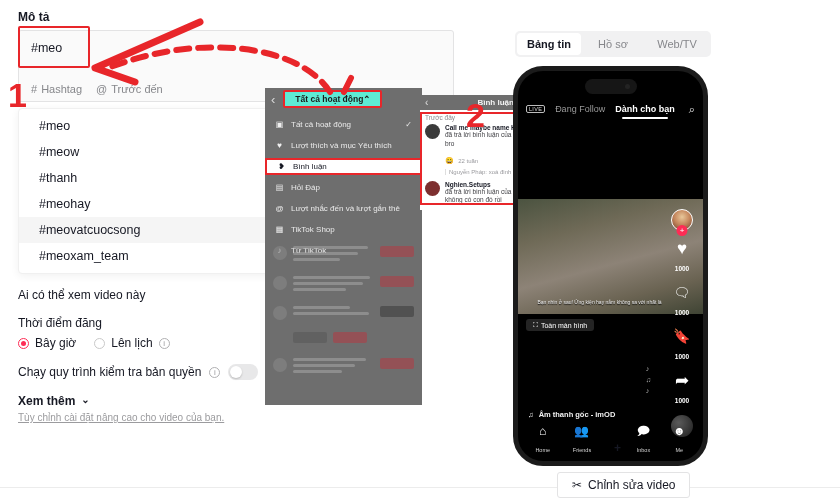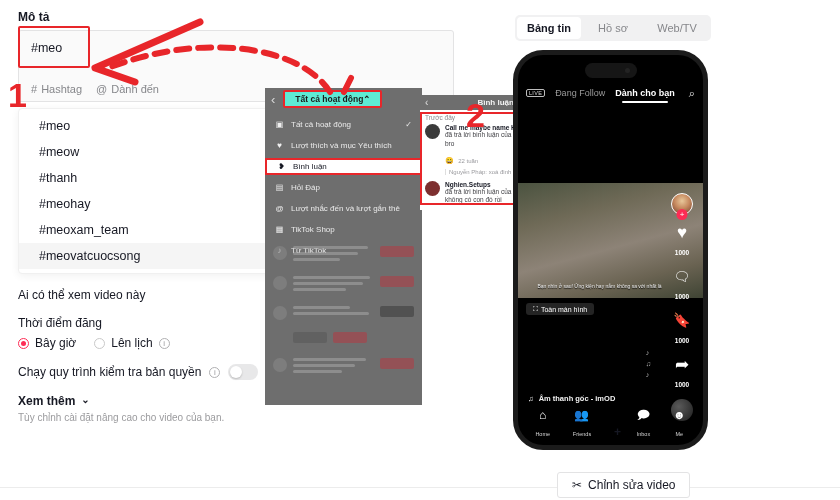--- a/index.html
+++ b/index.html
@@ -64,21 +64,21 @@
   .info-i {
     width:11px;height:11px;border-radius:50%;border:1px solid #b0b0b2;
     font-size:8px;line-height:9px;text-align:center;color:#9b9b9e;display:inline-block;
   }
 
   .copy-row { display:flex; align-items:center; gap:8px; margin-top:14px; font-size:12px; color:#161823;}
   .toggle { width:30px;height:16px;border-radius:8px;background:#e8e8e9;position:relative;}
   .toggle::after{content:"";position:absolute;left:2px;top:2px;width:12px;height:12px;border-radius:50%;background:#fff;box-shadow:0 1px 2px rgba(0,0,0,.2);}
 
   .more-row { margin-top:14px; display:flex; gap:6px; font-size:12px; font-weight:600; color:#161823;}
-  .sub-note { font-size:10px; color:#9b9b9e; margin-top:4px; }
+  .sub-note { font-size:10px; color:#9b9b9e; margin-top:4px;text-decoration:underline; }
   .chev-d { font-size:10px; }
 
   .bottom-rule { position:absolute; left:0; right:0; top:487px; height:1px; background:#ececec; }
 
   
   .dark-panel {
     position:absolute; left:265px; top:88px; width:157px; height:317px;
     background:#6e6e6e;
     overflow:hidden;
   }
@@ -125,21 +125,21 @@
   .cmt-main { flex:1; min-width:0; }
   .cmt-name { font-size:6.5px; font-weight:700; color:#161823; }
   .cmt-txt { font-size:6.5px; color:#3c3c40; line-height:1.35; }
   .cmt-time { font-size:6px; color:#9a9a9e; }
   .cmt-reply { font-size:6px; color:#9a9a9e; border-left:1px solid #dedede; padding-left:3px; margin-top:2px;}
   .cmt-thumb { width:18px;height:18px;background:#caa; flex:0 0 18px; }
   .cmt-thumb.b { background:#d9d2cc; }
   .hl-cmt { position:absolute; left:0; top:17px; width:158px; height:93px; border:2px solid #e8262a; pointer-events:none;}
 
   
-  .preview { position:absolute; left:495px; top:0; width:240px; height:408px; }
+  .preview { position:absolute; left:495px; top:16px; width:240px; height:408px; }
   .tabs {
     position:absolute; left:20px; top:15px; width:196px; height:26px;
     background:#f1f1f2; border-radius:5px; display:flex; padding:2px;
   }
   .tab { flex:1; display:flex; align-items:center; justify-content:center;
          font-size:11px; color:#86878b; border-radius:4px; }
   .tab.active { background:#fff; color:#161823; font-weight:700; }
 
   .phone {
     position:absolute; left:18px; top:50px; width:195px; height:400px;
@@ -228,32 +228,32 @@
 
       <div class="desc-box">
         <div class="desc-text">#meo</div>
         <div class="desc-tools">
           <span class="desc-tool">
             <span>#</span>
             <span>Hashtag</span>
           </span>
           <span class="desc-tool">
             <span>@</span>
-            <span>Dành đến</span>
+            <span>Trước đến</span>
           </span>
         </div>
       </div>
 
       <div class="hashtag-list">
         <div class="hashtag-item">#meo</div>
         <div class="hashtag-item">#meow</div>
         <div class="hashtag-item">#thanh</div>
         <div class="hashtag-item">#meohay</div>
+        <div class="hashtag-item alt">#meovatcuocsong</div>
         <div class="hashtag-item">#meoxam_team</div>
-        <div class="hashtag-item alt">#meovatcuocsong</div>
       </div>
 
       <div class="sect">
         <div class="sect-title">Ai có thể xem video này</div>
       </div>
 
       <div class="sect">
         <div class="sect-title">Thời điểm đăng</div>
         <div class="radios">
           <label class="radio">

